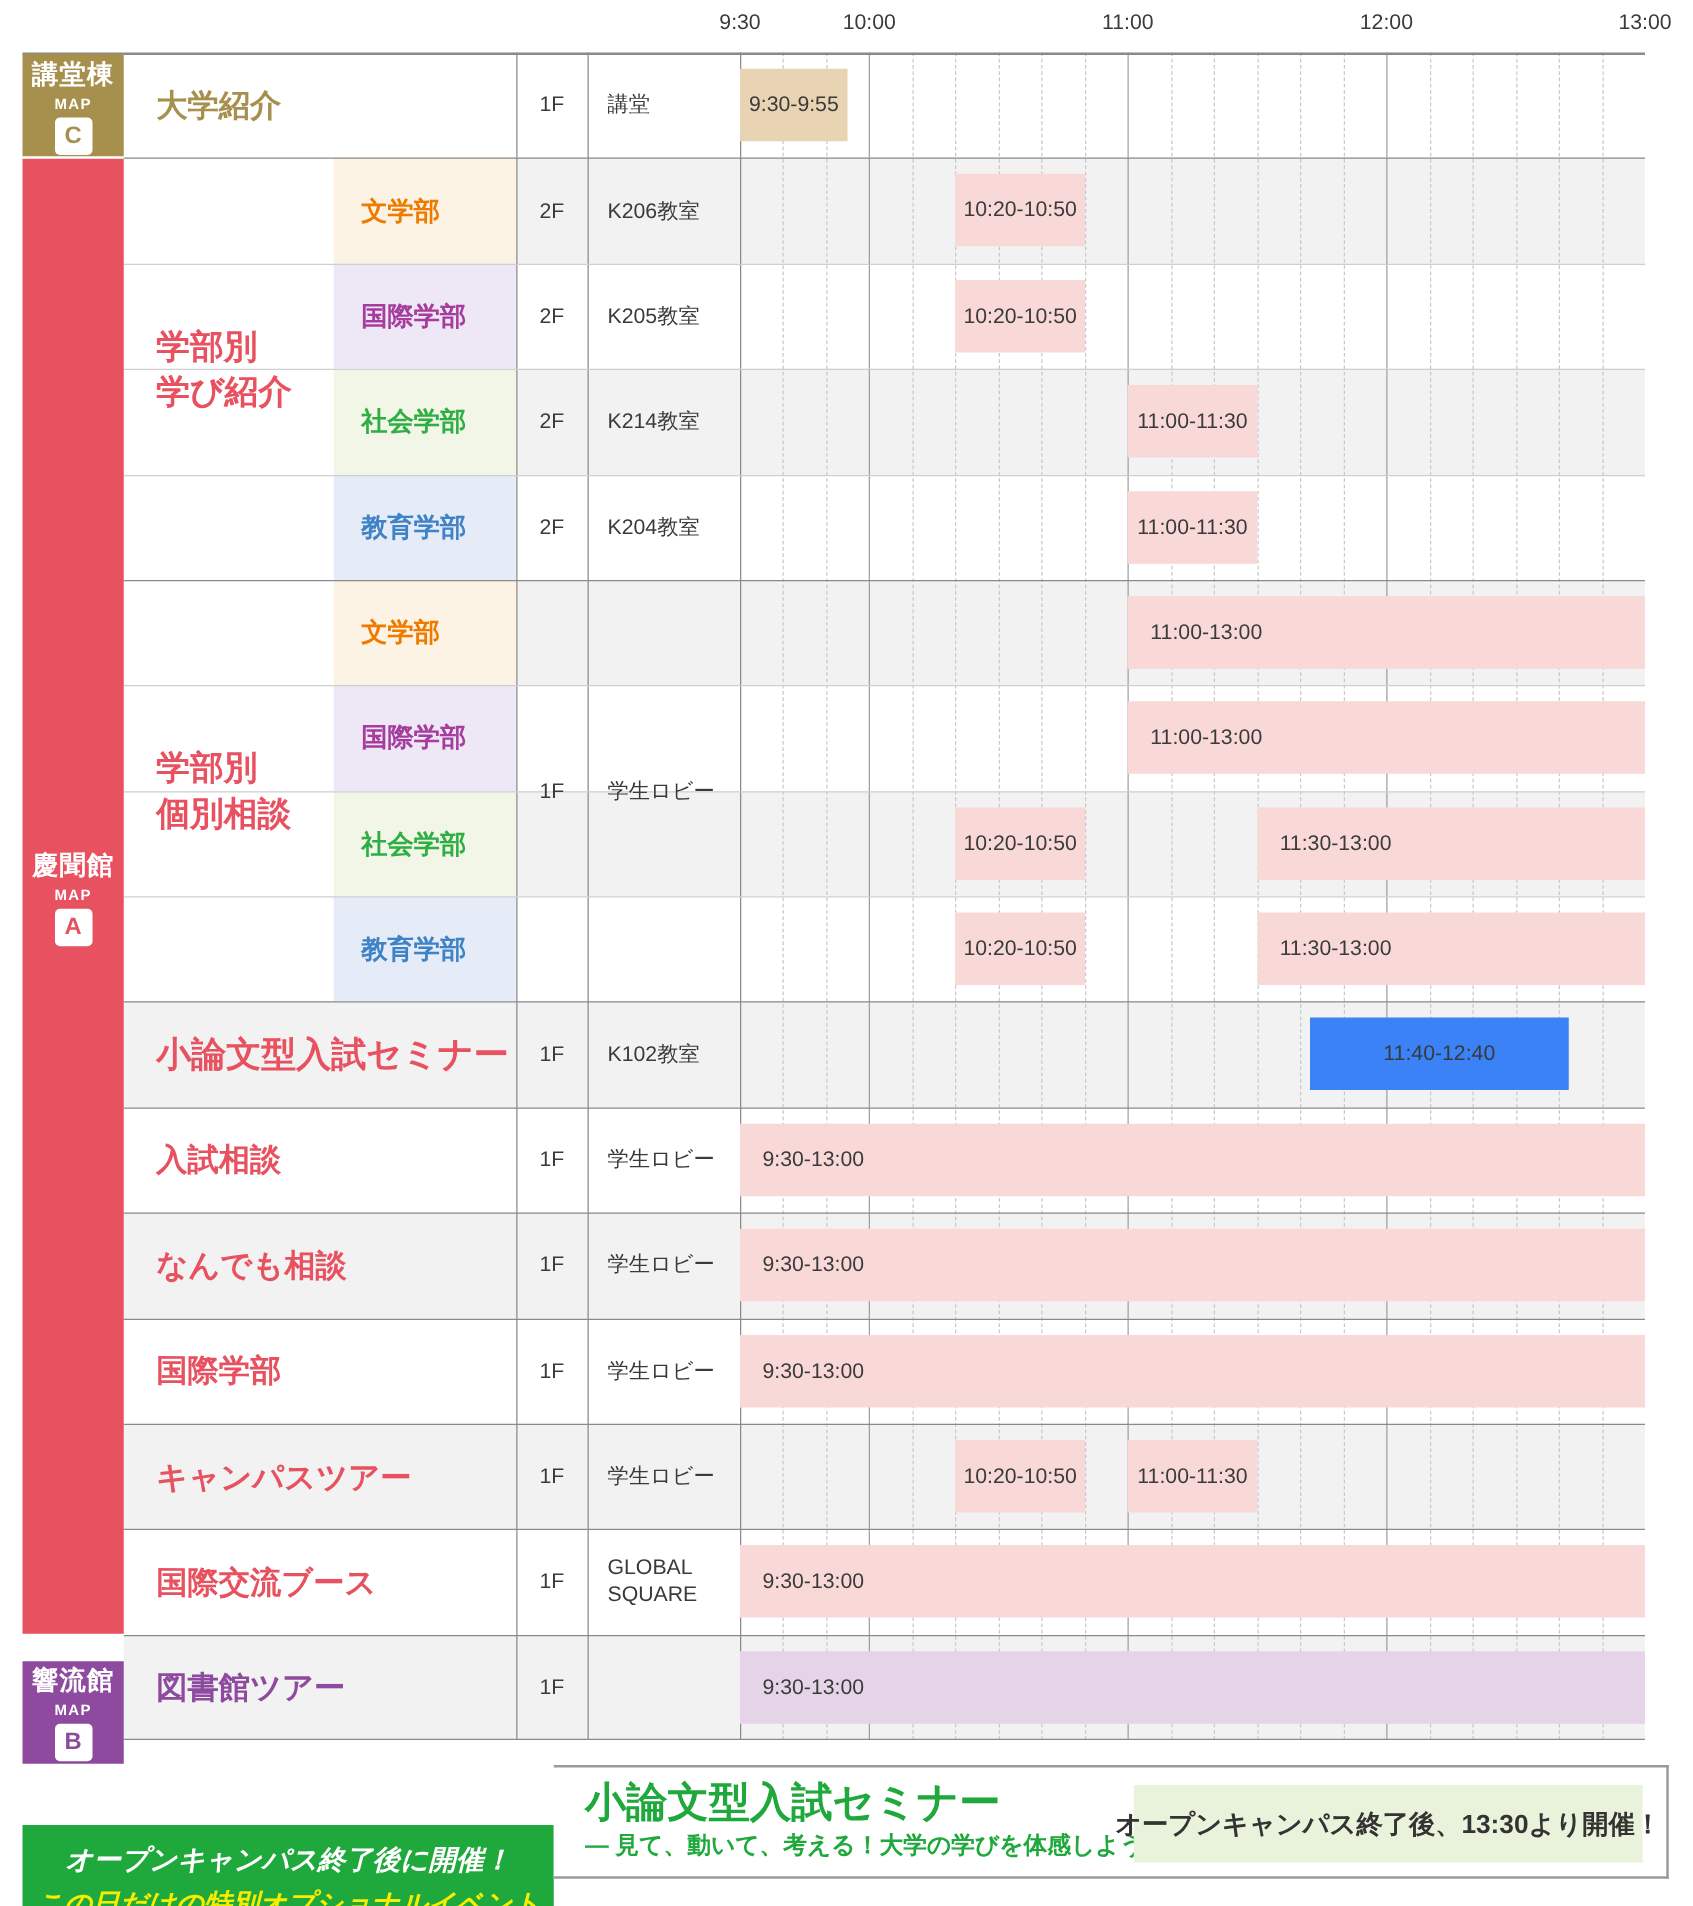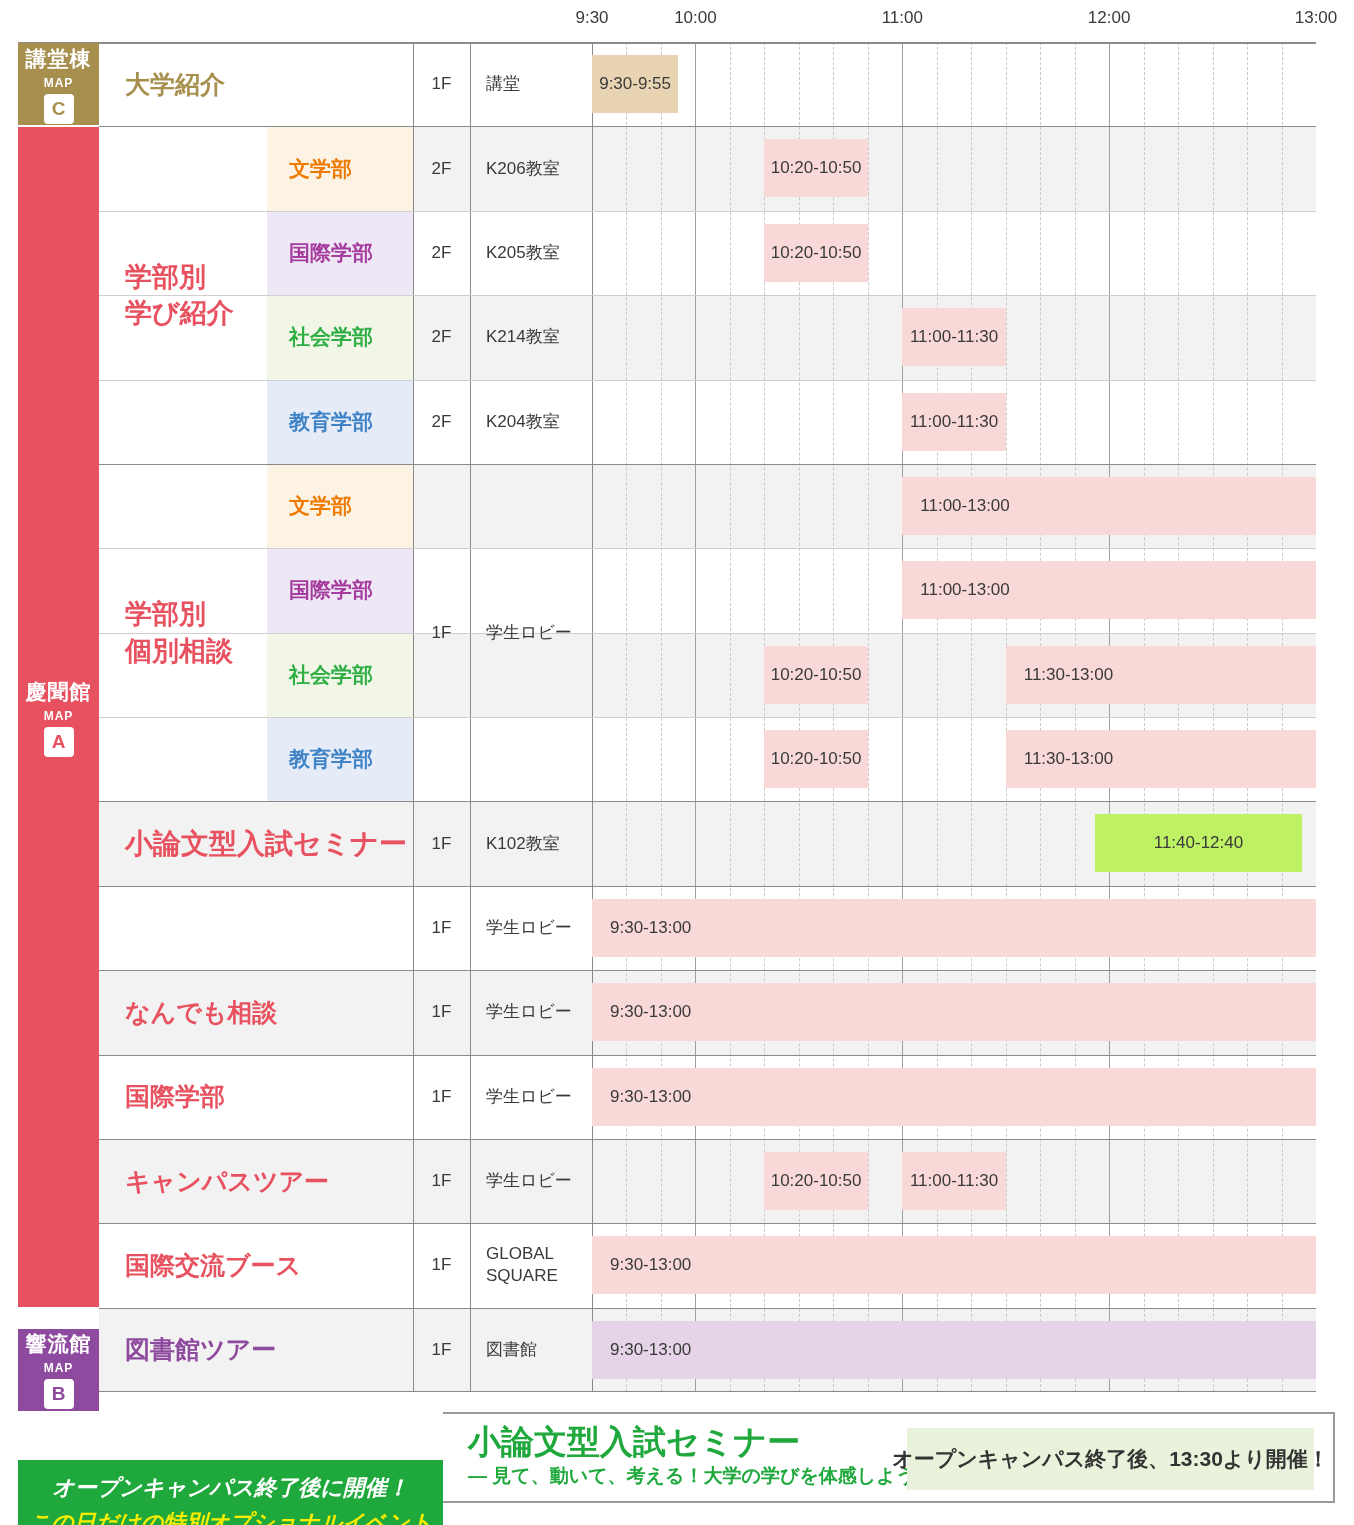--- a/index.html
+++ b/index.html
@@ -171,21 +171,22 @@
       <div class="bar center" style="position: absolute; left: 746.38px; top: 603.63px; width: 103.43px; height: 58px; background: rgb(249, 216, 216); z-index: 5;">10:20-10:50</div>
       <div class="bar left" style="position: absolute; left: 987.71px; top: 603.63px; width: 310.29px; height: 58px; background: rgb(249, 216, 216); z-index: 5;">11:30-13:00</div>
       <div class="dept-label" style="position: absolute; left: 271px; top: 675px; height: 84.38px; color: rgb(63, 131, 198); z-index: 6;">教育学部</div>
       <div class="bar center" style="position: absolute; left: 746.38px; top: 688px; width: 103.43px; height: 58px; background: rgb(249, 216, 216); z-index: 5;">10:20-10:50</div>
       <div class="bar left" style="position: absolute; left: 987.71px; top: 688px; width: 310.29px; height: 58px; background: rgb(249, 216, 216); z-index: 5;">11:30-13:00</div>
       <div class="ev-label large" style="position: absolute; left: 107px; top: 759.38px; height: 84.38px; color: rgb(232, 81, 95); z-index: 6;">小論文型入試セミナー</div>
       <div class="cell-center" style="position: absolute; left: 395px; top: 759.38px; width: 57px; height: 84.38px; z-index: 6;">1F</div>
       <div class="room" style="position: absolute; left: 452px; top: 759.38px; width: 122px; height: 84.38px; z-index: 6;">
         <div style="position: static;">K102教室</div>
       </div>
-      <div class="bar center" style="position: absolute; left: 1077px; top: 772.38px; width: 206.86px; height: 58px; background: #bef264; z-index: 5;">11:40-12:40</div>
+      <div class="bar center" style="position: absolute; left: 1030px; top: 772.38px; width: 206.86px; height: 58px; background: #3b82f6; z-index: 5;">11:40-12:40</div>
+      <div class="ev-label" style="position: absolute; left: 107px; top: 843.75px; height: 84.38px; color: rgb(232, 81, 95); z-index: 6;">入試相談</div>
       <div class="cell-center" style="position: absolute; left: 395px; top: 843.75px; width: 57px; height: 84.38px; z-index: 6;">1F</div>
       <div class="room" style="position: absolute; left: 452px; top: 843.75px; width: 122px; height: 84.38px; z-index: 6;">
         <div style="position: static;">学生ロビー</div>
       </div>
       <div class="bar left" style="position: absolute; left: 574px; top: 856.75px; width: 724px; height: 58px; background: rgb(249, 216, 216); z-index: 5;">9:30-13:00</div>
       <div class="ev-label" style="position: absolute; left: 107px; top: 928.13px; height: 84.38px; color: rgb(232, 81, 95); z-index: 6;">なんでも相談</div>
       <div class="cell-center" style="position: absolute; left: 395px; top: 928.13px; width: 57px; height: 84.38px; z-index: 6;">1F</div>
       <div class="room" style="position: absolute; left: 452px; top: 928.13px; width: 122px; height: 84.38px; z-index: 6;">
         <div style="position: static;">学生ロビー</div>
       </div>
@@ -205,23 +206,20 @@
       <div class="bar center" style="position: absolute; left: 884.29px; top: 1109.88px; width: 103.43px; height: 58px; background: rgb(249, 216, 216); z-index: 5;">11:00-11:30</div>
       <div class="ev-label" style="position: absolute; left: 107px; top: 1181.25px; height: 84.38px; color: rgb(232, 81, 95); z-index: 6;">国際交流ブース</div>
       <div class="cell-center" style="position: absolute; left: 395px; top: 1181.25px; width: 57px; height: 84.38px; z-index: 6;">1F</div>
       <div class="room" style="position: absolute; left: 452px; top: 1181.25px; width: 122px; height: 84.38px; z-index: 6;">
         <div style="position: static;">GLOBAL</div>
         <div style="position: static;">SQUARE</div>
       </div>
       <div class="bar left" style="position: absolute; left: 574px; top: 1194.25px; width: 724px; height: 58px; background: rgb(249, 216, 216); z-index: 5;">9:30-13:00</div>
       <div class="ev-label" style="position: absolute; left: 107px; top: 1265.63px; height: 84.38px; color: rgb(142, 74, 158); z-index: 6;">図書館ツアー</div>
       <div class="cell-center" style="position: absolute; left: 395px; top: 1265.63px; width: 57px; height: 84.38px; z-index: 6;">1F</div>
-      <div class="room" style="position: absolute; left: 452px; top: 1265.63px; width: 122px; height: 84.38px; z-index: 6;">
-        <div style="position: static;">図書館</div>
-      </div>
       <div class="bar left" style="position: absolute; left: 574px; top: 1278.63px; width: 724px; height: 58px; background: rgb(229, 212, 231); z-index: 5;">9:30-13:00</div>
     </div>
 
   <div class="footer-green" id="footerGreen" style="background: rgb(31, 168, 60); margin-top: 48px;">
     <div style="color: rgb(255, 255, 255);">オープンキャンパス終了後に開催！</div>
     <div id="bannerLine2" style="color: rgb(247, 237, 0);">この日だけの特別オプショナルイベント</div>
   </div>
   <div class="footer-panel">
     <div class="prog">
       <div class="prog-title" id="progTitle" style="color: rgb(31, 168, 60);">小論文型入試セミナー</div>

